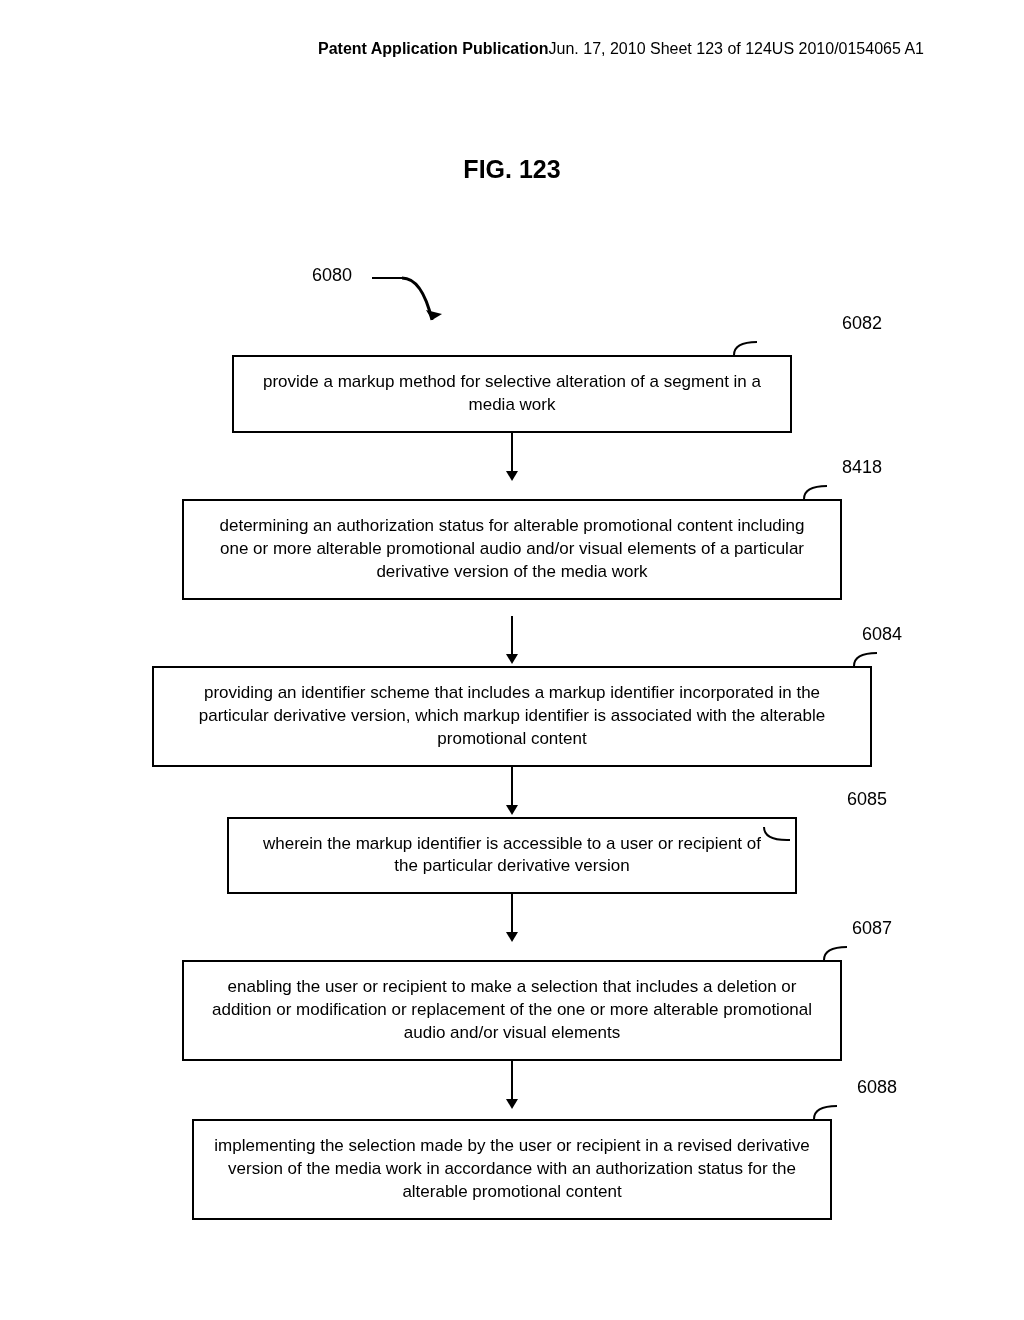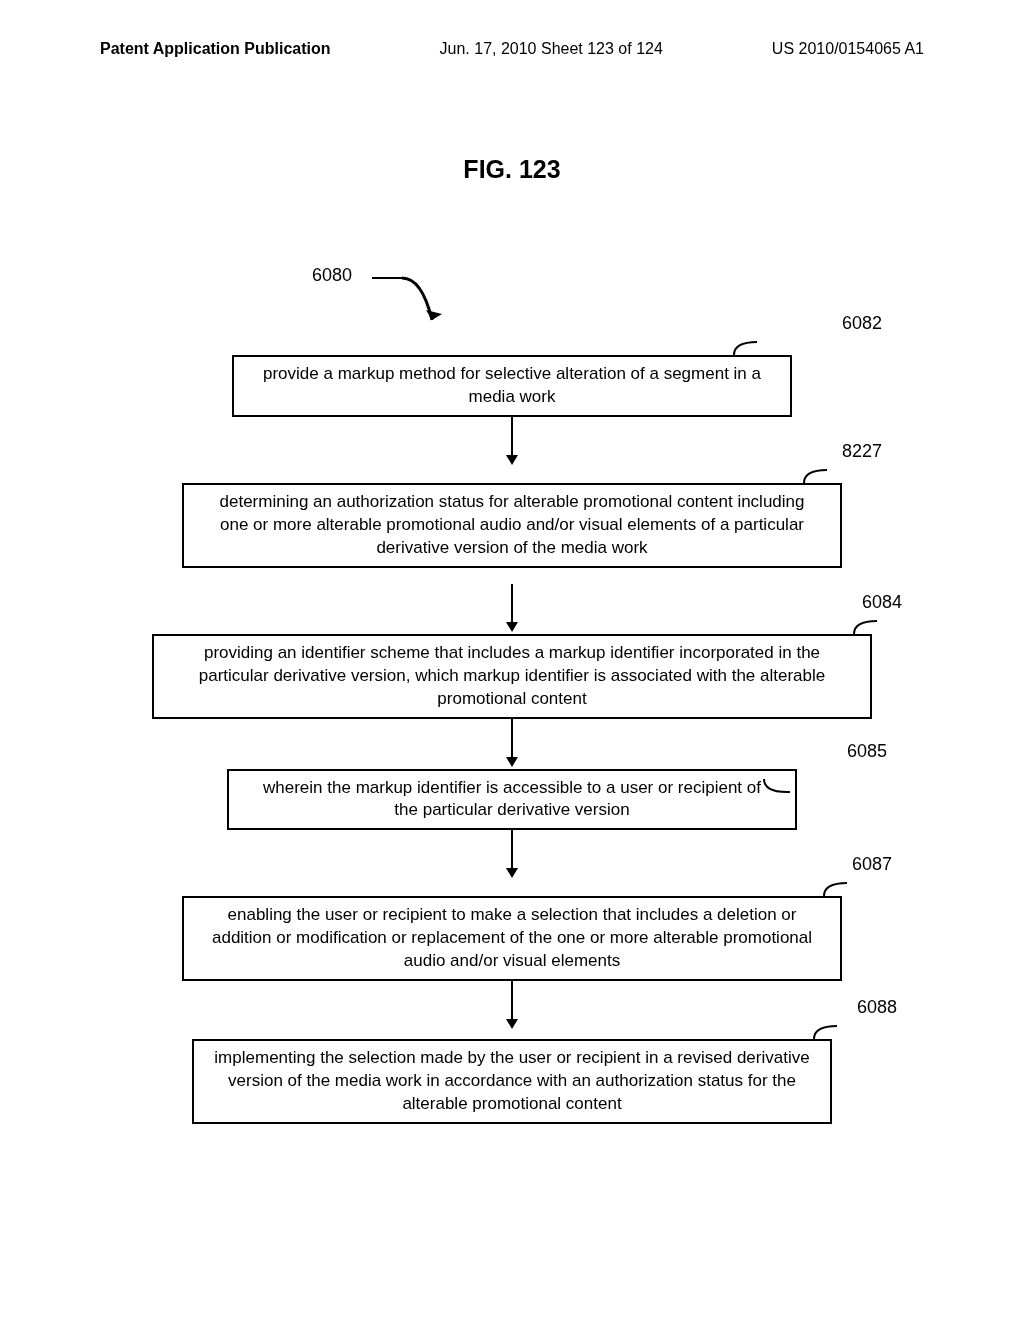--- a/index.html
+++ b/index.html
@@ -10,21 +10,21 @@
       width: 1024px;
       height: 1320px;
       position: relative;
     }
     .header {
       position: absolute;
       top: 40px;
       left: 0;
       right: 0;
       display: flex;
-      justify-content: space-between;
+      justify-content: flex-end;
       padding: 0 100px;
       font-size: 16px;
     }
     .header-left {
       font-weight: bold;
     }
     .header-right {
       font-weight: normal;
     }
     .figure-title {
@@ -49,21 +49,21 @@
       left: 160px;
       font-size: 18px;
     }
     .ref-6080-arrow {
       position: absolute;
       top: 0px;
       left: 220px;
     }
     .block {
       border: 2px solid black;
-      padding: 6px 20px;
+      padding: 14px 20px;
       text-align: center;
       font-size: 17px;
       line-height: 1.35;
       background: white;
       box-sizing: border-box;
     }
     .block-container {
       position: relative;
       margin-top: 50px;
     }
@@ -133,21 +133,21 @@
       <span>provide a markup method for selective alteration of a segment in a media work</span>
     </div>
   </div>
 
   <div class="arrow-down">
     <div class="arrow-line"></div>
     <div class="arrow-head"></div>
   </div>
 
   <div class="block-container" style="margin-top: 0;">
-    <span class="ref-label" style="right: -10px;">8227</span>
+    <span class="ref-label" style="right: -10px;">8418</span>
     <svg class="ref-callout" style="right: 40px;" width="30" height="20">
       <path d="M 2 18 Q 2 5 25 5" stroke="black" stroke-width="2" fill="none"></path>
     </svg>
     <div class="block" style="width: 660px; margin: 16px auto;">
       <span>determining an authorization status for alterable promotional content including one or more alterable promotional audio and/or visual elements of a particular derivative version of the media work</span>
     </div>
   </div>
 
   <div class="arrow-down">
     <div class="arrow-line"></div>

